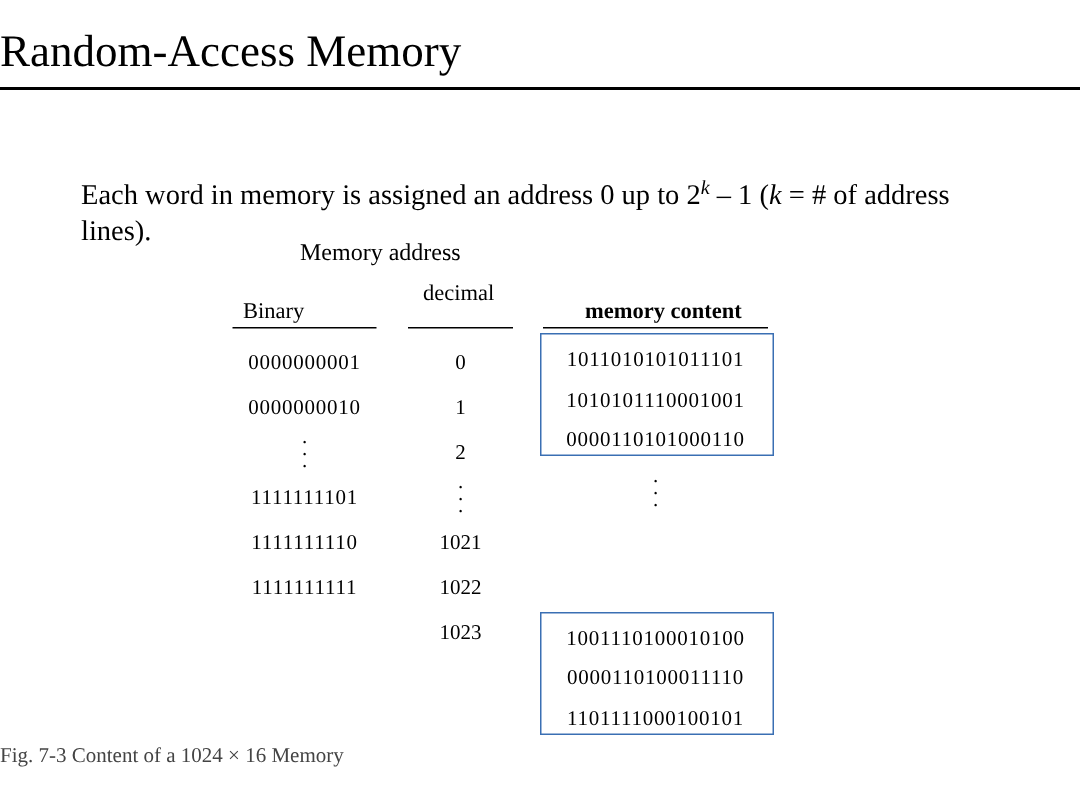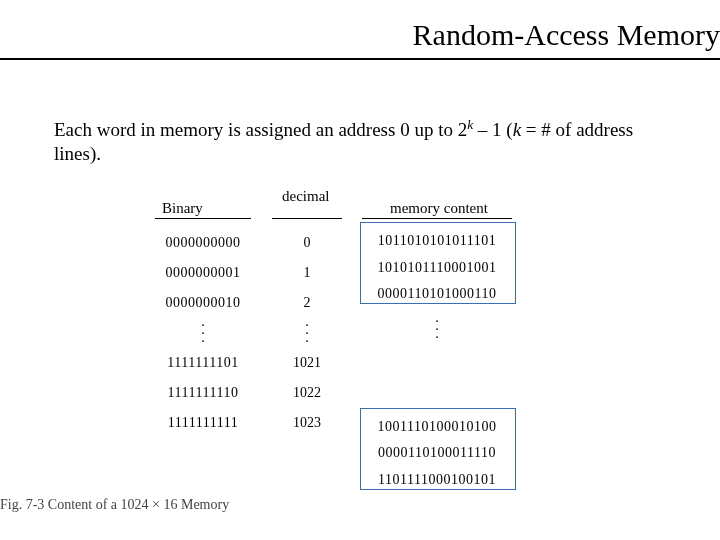--- a/index.html
+++ b/index.html
@@ -15,21 +15,21 @@
   .slide {
     width: 720px;
     height: 540px;
     position: relative;
   }
   .title {
     position: absolute;
     top: 18px;
     left: 0;
     width: 720px;
-    text-align: right;
+    text-align: left;
     font-size: 30px;
   }
   .rule {
     position: absolute;
     top: 58px;
     left: 0;
     width: 720px;
     height: 0;
     border-top: 2px solid #000;
   }
@@ -48,21 +48,21 @@
     position: absolute;
     left: 200px;
     top: 160px;
     font-size: 16px;
   }
   .overlay-label {
     position: absolute;
     left: 390px;
     top: 200px;
     font-size: 15px;
-    font-weight: normal;
+    font-weight: bold;
   }
   .hdr-binary {
     position: absolute;
     left: 162px;
     top: 200px;
     font-size: 15px;
   }
   .hdr-decimal {
     position: absolute;
     left: 282px;
@@ -134,33 +134,33 @@
 <body>
 
 <div class="slide">
   <div class="title">Random-Access Memory</div>
   <div class="rule"></div>
 
   <div class="body">
     <span>Each word in memory is assigned an address 0 up to 2</span><sup>k</sup><span> – 1 (</span><i>k</i><span> = # of address lines).</span>
   </div>
 
+  <div class="hdr-memaddr">Memory address</div>
   <div class="hdr-binary">Binary</div>
   <div class="hdr-decimal">decimal</div>
   <div class="overlay-label">memory content</div>
 
   <div class="hdr-rules r-bin"></div>
   <div class="hdr-rules r-dec"></div>
   <div class="hdr-rules r-con"></div>
 
   <div class="content-box"></div>
   <div class="content-box2"></div>
 
   <div class="col bin">
-    <div class="row">0000000000</div>
     <div class="row">0000000001</div>
     <div class="row">0000000010</div>
     <div class="dots">
         <span>.</span>
         <span>.</span>
         <span>.</span>
       </div>
     <div class="row">1111111101</div>
     <div class="row">1111111110</div>
     <div class="row">1111111111</div>

